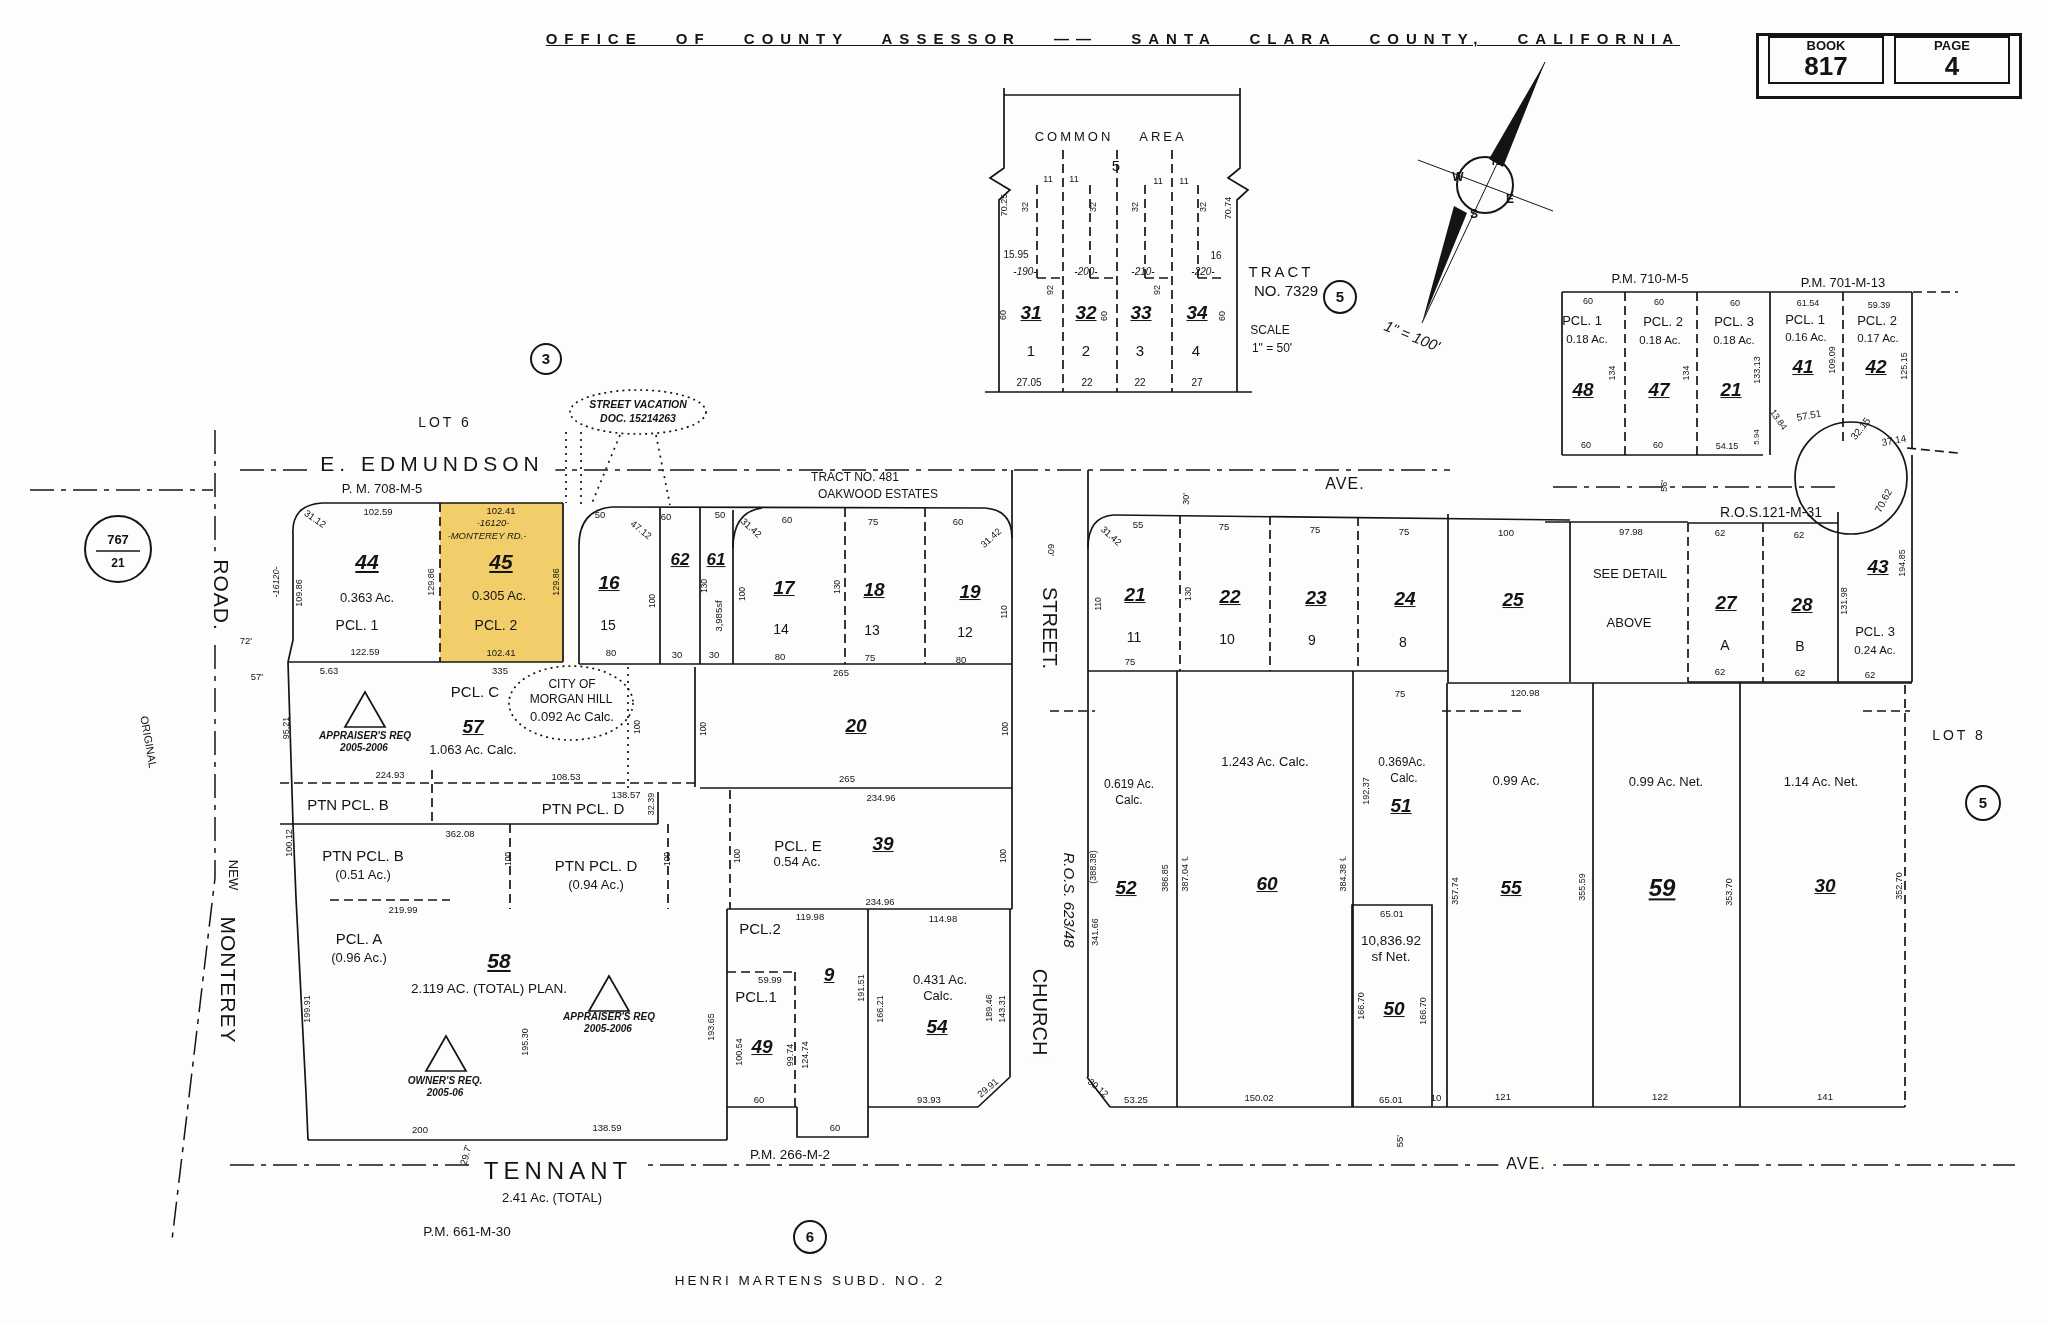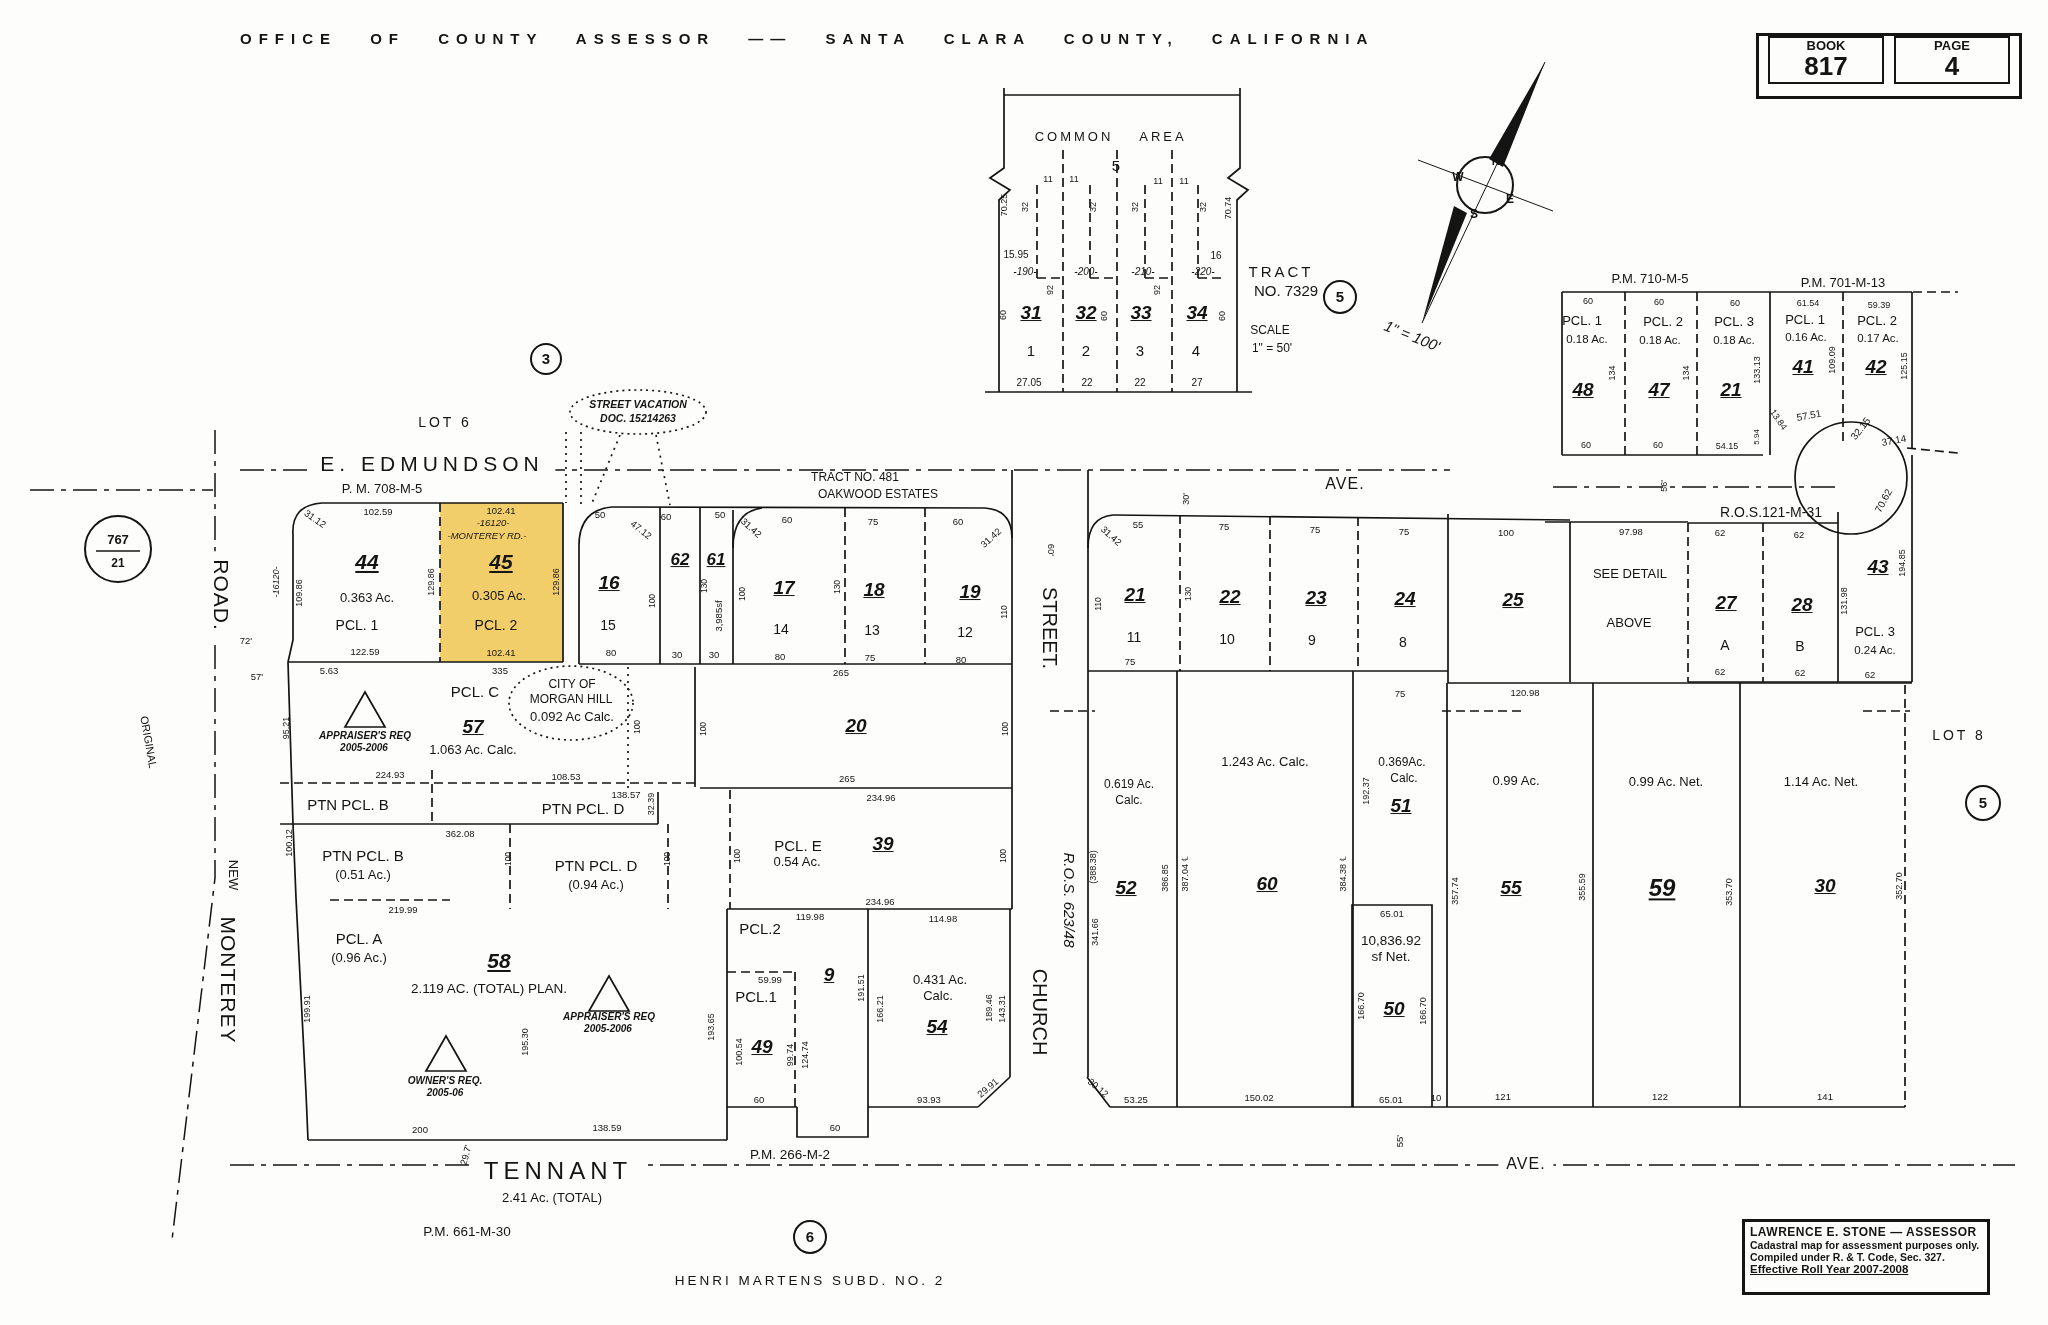--- a/index.html
+++ b/index.html
@@ -14,22 +14,22 @@
   .k-b{font-weight:bold;}
   .k-sp{letter-spacing:3px;}
   .k-st{letter-spacing:5px;background:#fdfdfb;padding:0 12px;}
   .k-st2{background:#fdfdfb;padding:0 8px;letter-spacing:1px;}
   .k-bg{background:#fdfdfb;padding:0 6px;}
   .ln{fill:none;stroke:#141414;stroke-width:1.7;}
   .thin{fill:none;stroke:#141414;stroke-width:1;}
   .dash{stroke-dasharray:9 5;}
   .dd{stroke-dasharray:24 7 5 7;stroke-width:1.5;}
   .dote{stroke-dasharray:2 5;stroke-width:1.7;}
-  #title{position:absolute;left:240px;top:30px;width:1440px;text-align:left;
-         font-size:15px;font-weight:bold;letter-spacing:7px;word-spacing:22px;}
+  #title{position:absolute;left:240px;top:30px;width:1440px;text-align:right;
+         font-size:15px;font-weight:bold;letter-spacing:7px;word-spacing:22px;text-decoration:underline;}
   #bookpage{position:absolute;left:1756px;top:33px;width:260px;height:60px;border:3px solid #141414;
             display:flex;gap:10px;justify-content:center;background:#fdfdfb;}
   .bp-cell{width:112px;height:44px;border:2.5px solid #141414;text-align:center;}
   .bp-lab{font-size:13px;font-weight:bold;line-height:15px;}
   .bp-num{font-size:26px;font-weight:bold;line-height:26px;}
   #assessor{position:absolute;left:1742px;top:1219px;width:248px;height:76px;border:3px solid #141414;
             background:#fdfdfb;padding:3px 5px;box-sizing:border-box;}
   #assessor .a1{font-size:12px;font-weight:bold;letter-spacing:.5px;}
   #assessor .a2,#assessor .a3{font-size:10.5px;font-weight:bold;}
   #assessor .a4{font-size:11.5px;font-weight:bold;text-decoration:underline;}
@@ -489,19 +489,13 @@
         <div class="lb k-p" style="left: 937px; top: 1027px; font-size: 19px; transform: translate(-50%, -50%) rotate(0deg);">54</div>
         <div class="lb" style="left: 990px; top: 1008px; font-size: 9px; transform: translate(-50%, -50%) rotate(-90deg);">189.46</div>
         <div class="lb" style="left: 1003px; top: 1009px; font-size: 9px; transform: translate(-50%, -50%) rotate(-90deg);">143.31</div>
         <div class="lb" style="left: 759px; top: 1100px; font-size: 9.5px; transform: translate(-50%, -50%) rotate(0deg);">60</div>
         <div class="lb" style="left: 835px; top: 1128px; font-size: 9.5px; transform: translate(-50%, -50%) rotate(0deg);">60</div>
         <div class="lb" style="left: 929px; top: 1100px; font-size: 9.5px; transform: translate(-50%, -50%) rotate(0deg);">93.93</div>
         <div class="lb" style="left: 988px; top: 1088px; font-size: 9.5px; transform: translate(-50%, -50%) rotate(-40deg);">29.91</div>
       </div>
   </div>
 
-  <div id="assessor">
-    <div class="a1">LAWRENCE E. STONE — ASSESSOR</div>
-    <div class="a2">Cadastral map for assessment purposes only.</div>
-    <div class="a3">Compiled under R. &amp; T. Code, Sec. 327.</div>
-    <div class="a4">Effective Roll Year 2007-2008</div>
-  </div>
 </div>
 
 </body></html>

